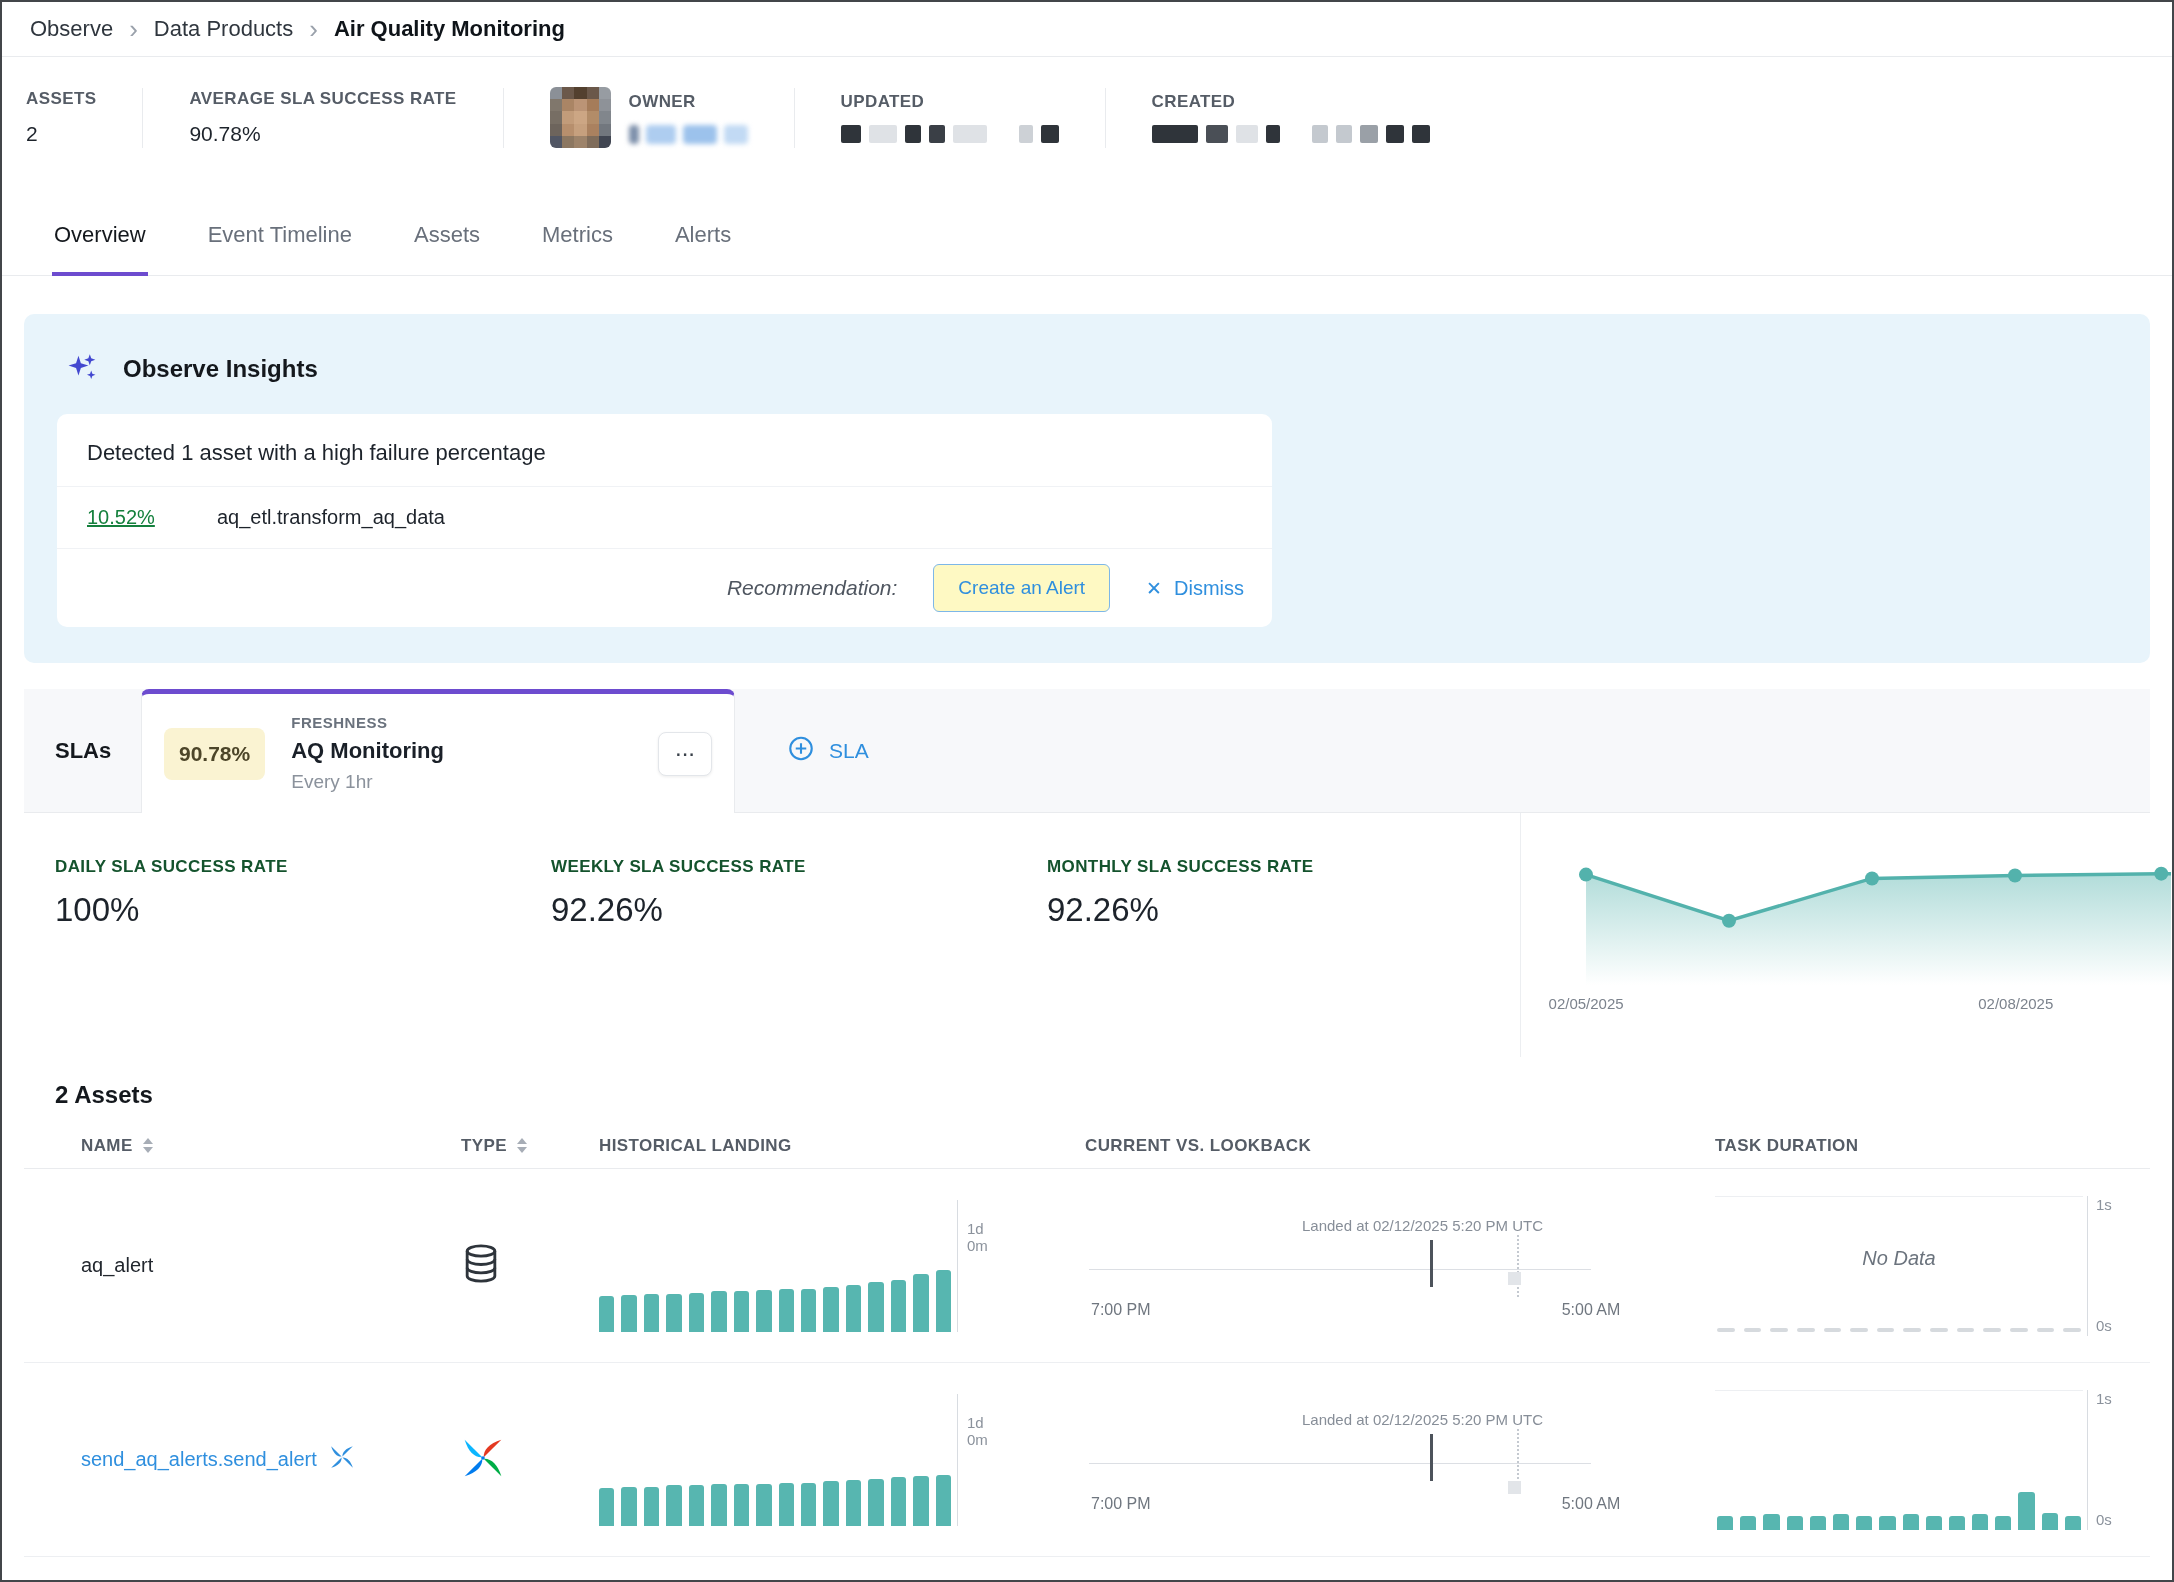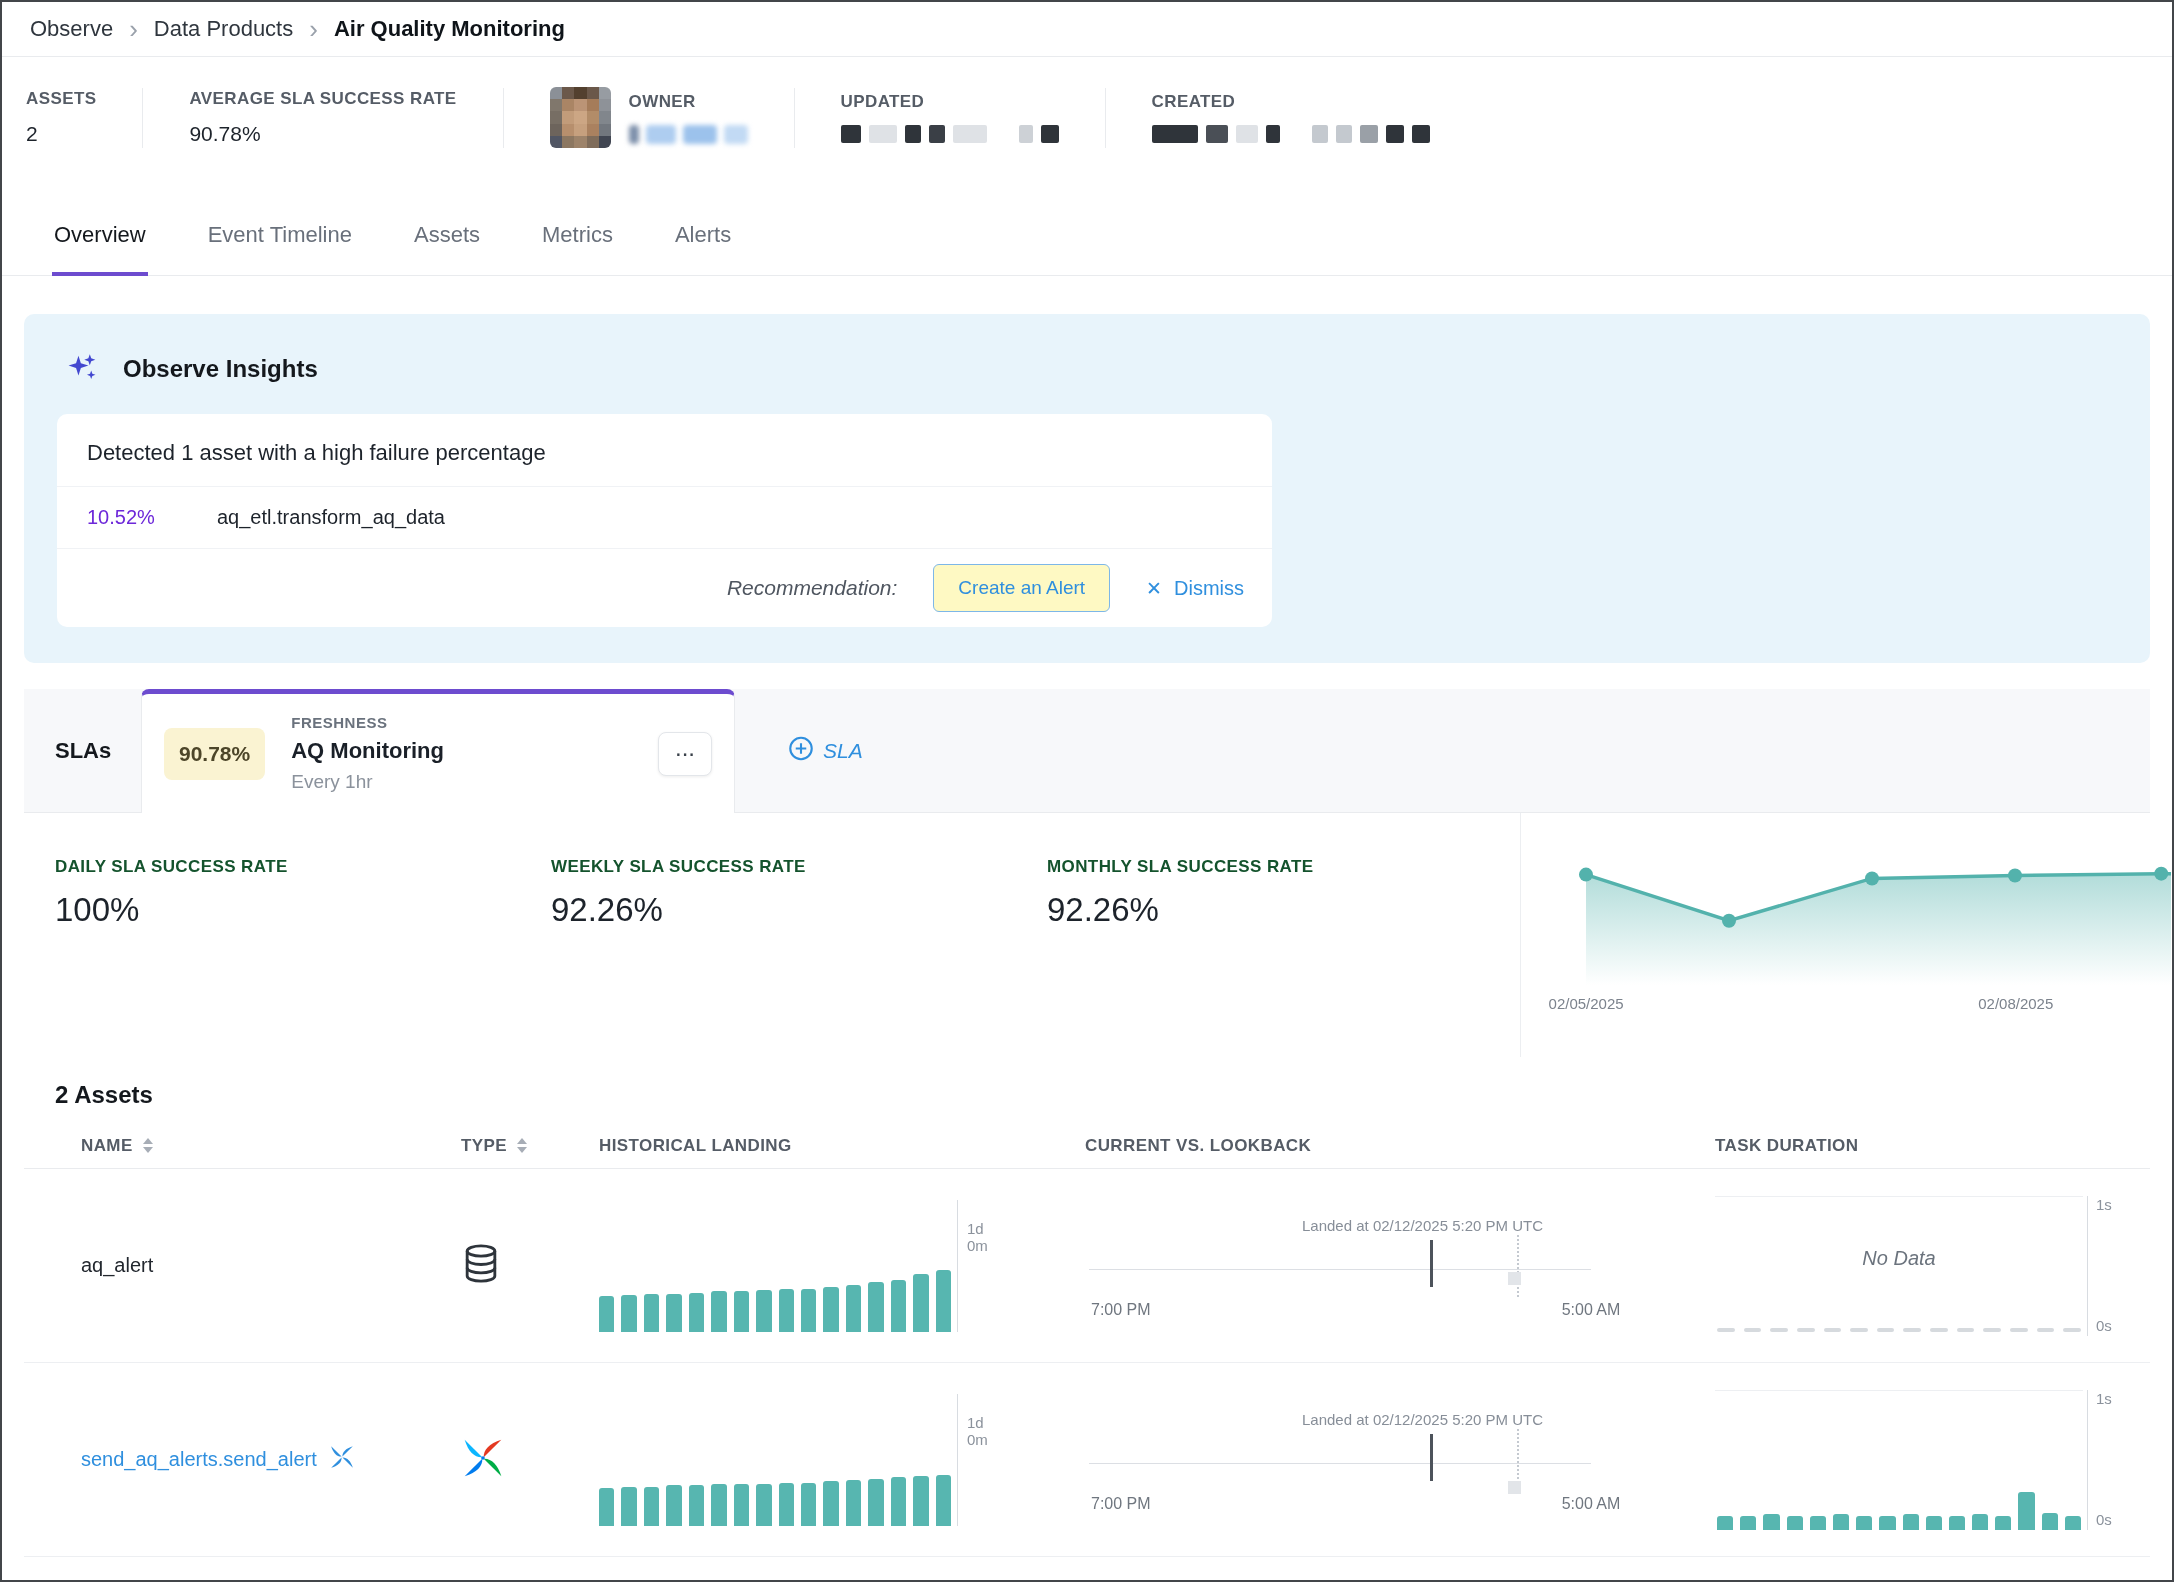--- a/index.html
+++ b/index.html
@@ -41,40 +41,40 @@
   .tab { font-size:22px; color:#69707b; padding:8px 2px 24px; border-bottom:4px solid transparent; margin-bottom:-1px; cursor:pointer; white-space:nowrap; }
   .tab.active { color:#14181d; border-bottom-color:#6d4ccf; }
 
   
   .insights { margin:38px 22px 0; background:#e8f4fb; border-radius:10px; padding:36px 33px; }
   .insights-header { display:flex; align-items:center; gap:24px; padding-left:8px; }
   .insights-title { font-size:24px; font-weight:700; color:#14181d; }
   .insight-card { margin-top:26px; width:1215px; background:#fff; border-radius:10px; }
   .ic-heading { padding:26px 30px 20px; font-size:22px; color:#1d232b; }
   .ic-row { display:flex; align-items:center; padding:19px 30px; border-top:1px solid #f0f2f5; font-size:20px; }
-  .ic-pct { color:#6d28d9; width:130px; flex:none; }
+  .ic-pct { color:#15803d; width:130px; flex:none;text-decoration:underline; }
   .ic-asset { color:#1d232b; }
   .ic-footer { display:flex; justify-content:flex-end; align-items:center; gap:36px; padding:15px 28px; border-top:1px solid #f0f2f5; }
   .ic-rec { font-style:italic; color:#4f5660; font-size:21px; }
   .btn-primary-outline { background:#fef9c3; border:1px solid #7db7e8; color:#2f8fde; font-size:19px; padding:12px 24px; border-radius:6px; font-family:inherit; cursor:pointer; }
   .dismiss { display:flex; align-items:center; gap:12px; color:#2f8fde; font-size:20px; cursor:pointer; }
   .dismiss .x { font-size:19px; }
 
   
   .sla-section { margin:26px 22px 0; }
   .sla-strip { position:relative; height:124px; background:#f7f8fa; border-bottom:1px solid #e9ebee; }
   .sla-strip-label { position:absolute; left:31px; top:50%; transform:translateY(-50%); font-size:22px; font-weight:700; color:#14181d; }
   .sla-card { position:absolute; left:117px; top:0; bottom:-1px; width:594px; background:#fff; border:1px solid #e9ebee; border-bottom:none; border-top:5px solid #6d4ccf; border-radius:8px 8px 0 0; display:flex; align-items:center; gap:26px; padding:0 22px; cursor:pointer; }
   .sla-badge { background:#faf3d2; color:#4c4529; font-size:21px; font-weight:700; padding:14px 15px; border-radius:8px; flex:none; }
   .sla-info { display:flex; flex-direction:column; gap:7px; }
   .sla-cat { font-size:15px; font-weight:700; color:#6a727d; letter-spacing:.5px; }
   .sla-name { font-size:22px; font-weight:700; color:#1a2028; }
   .sla-sched { font-size:19px; color:#8b929c; }
   .sla-menu { margin-left:auto; width:54px; height:44px; border:1px solid #e3e6ea; border-radius:8px; background:#fff; box-shadow:0 1px 3px rgba(20,25,30,.08); font-size:24px; color:#3a414a; display:flex; align-items:flex-start; justify-content:center; cursor:pointer; line-height:14px; padding-top:8px; }
-  .add-sla { position:absolute; left:763px; top:50%; transform:translateY(-50%); display:flex; align-items:center; gap:8px; color:#2f8fde; font-size:21px; cursor:pointer;font-style:italic; }
+  .add-sla { position:absolute; left:763px; top:50%; transform:translateY(-50%); display:flex; align-items:center; gap:14px; color:#2f8fde; font-size:21px; cursor:pointer; }
 
   .sla-content { display:flex; background:#fff; }
   .sla-metrics { flex:1; display:grid; grid-template-columns:496px 496px auto; padding:44px 0 54px 31px; align-content:start; }
   .metric-label { font-size:17px; font-weight:700; color:#14532d; letter-spacing:.4px; }
   .metric-value { font-size:33px; color:#1d232b; margin-top:14px; }
   .trend-col { width:652px; margin-right:-22px; border-left:1px solid #eceef1; padding:42px 0 40px; position:relative; }
   .trend-labels { position:relative; height:22px; margin-top:6px; }
   .trend-label { position:absolute; transform:translateX(-50%); font-size:15px; color:#7c838d; white-space:nowrap; }
 
   

